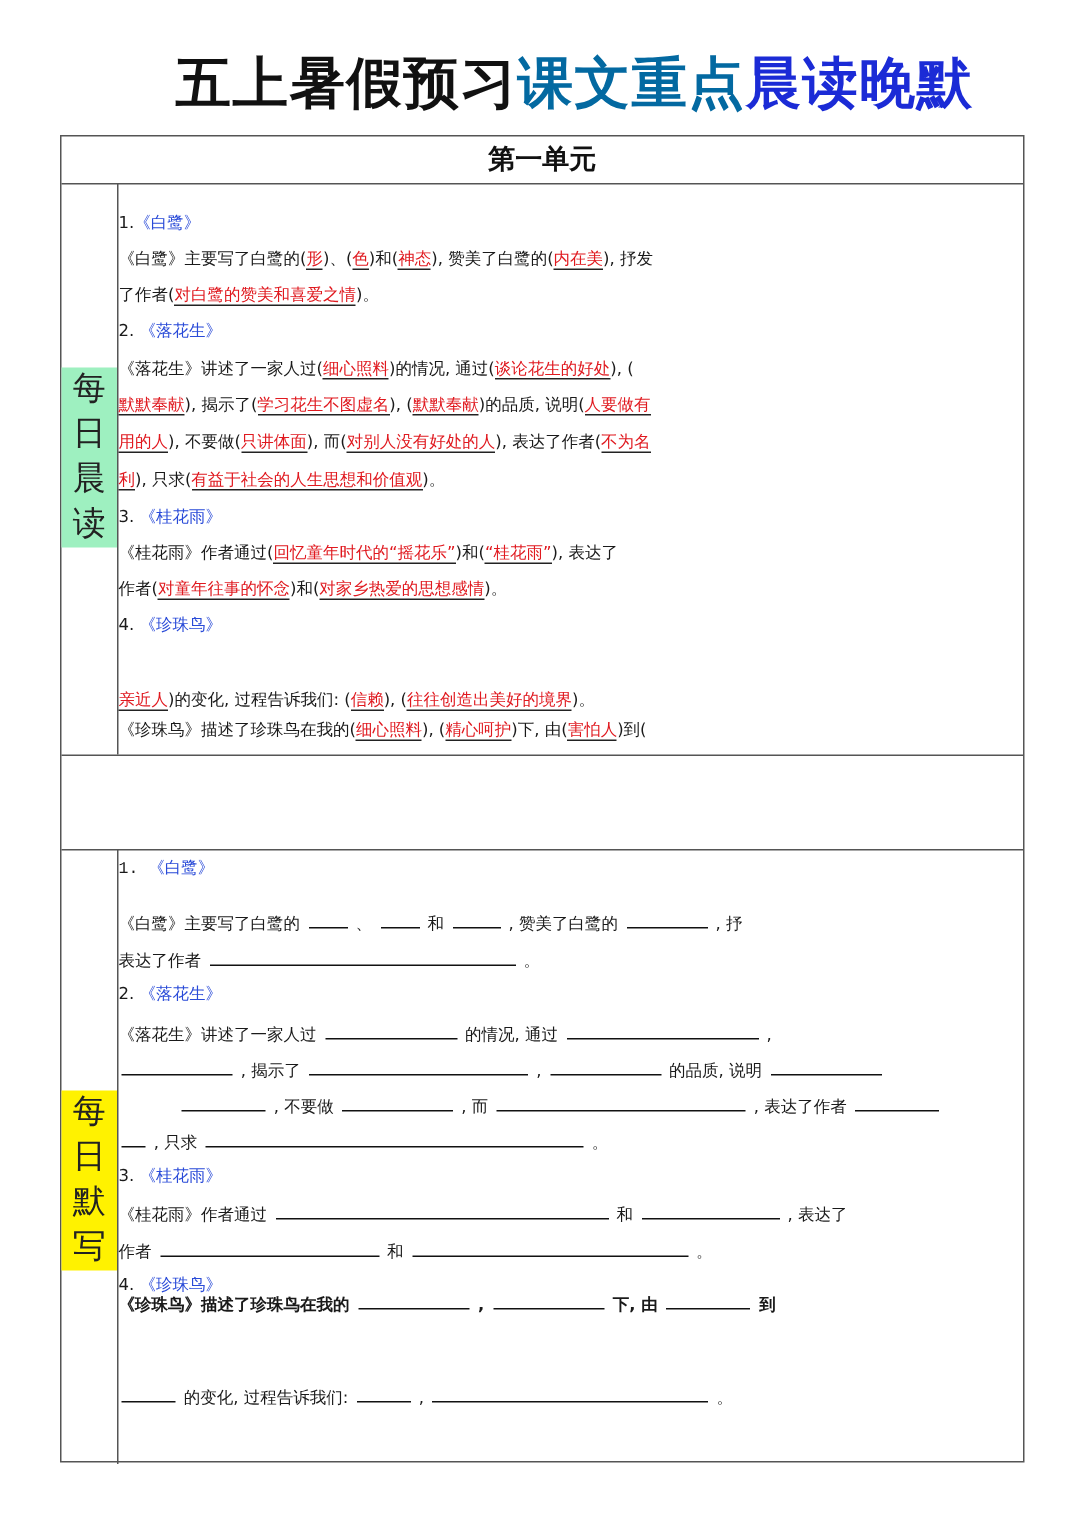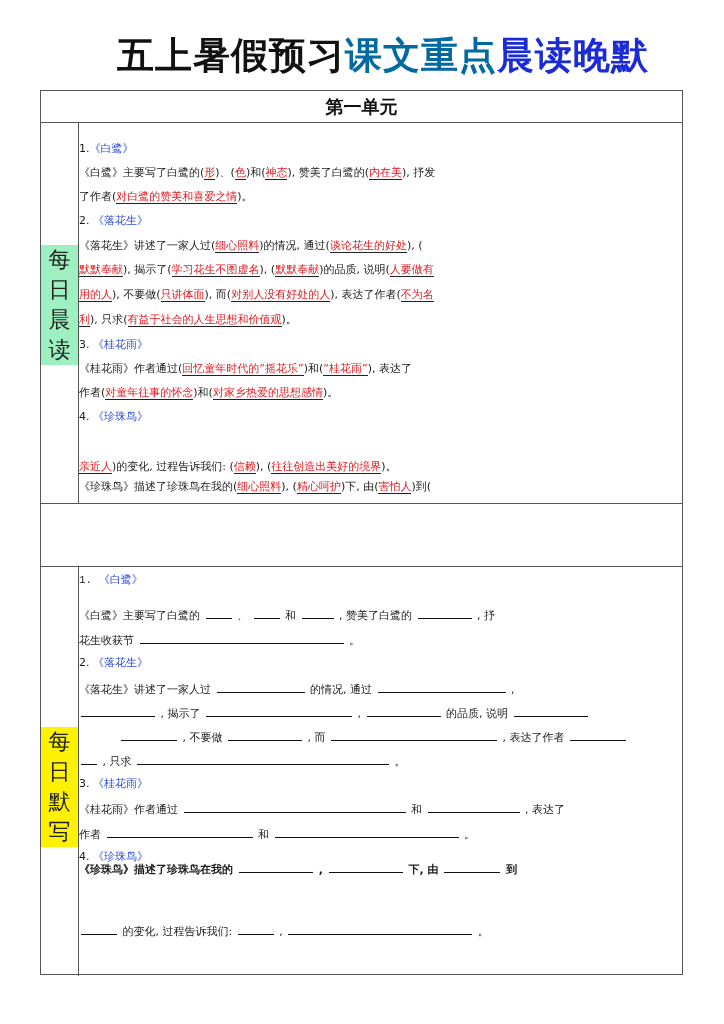--- a/index.html
+++ b/index.html
@@ -64,21 +64,21 @@
     <div class="line" style="top: 333px;"><span class="">3. </span><span class="blue">《桂花雨》</span></div>
     <div class="line" style="top: 357px;"><span class="">《桂花雨》作者通过(</span><span class="ans">回忆童年时代的“摇花乐”</span><span class="">)和(</span><span class="ans">“桂花雨”</span><span class="">), 表达了</span></div>
     <div class="line" style="top: 381px;"><span class="">作者(</span><span class="ans">对童年往事的怀念</span><span class="">)和(</span><span class="ans">对家乡热爱的思想感情</span><span class="">)。</span></div>
     <div class="line" style="top: 405px;"><span class="">4. </span><span class="blue">《珍珠鸟》</span></div>
     <div class="line" style="top: 430px; margin-top: 45px;"><span class="">《珍珠鸟》描述了珍珠鸟在我的(</span><span class="ans">细心照料</span><span class="">), (</span><span class="ans">精心呵护</span><span class="">)下, 由(</span><span class="ans">害怕人</span><span class="">)到(</span></div>
     <div class="line" style="top: 455px;"><span class="ans">亲近人</span><span class="">)的变化, 过程告诉我们: (</span><span class="ans">信赖</span><span class="">), (</span><span class="ans">往往创造出美好的境界</span><span class="">)。</span></div>
   </div>
 <div id="evening">
     <div class="line" style="top: 568px; font-family: Liberation Mono, monospace;"><span class="">1. </span><span class="blue">《白鹭》</span></div>
     <div class="line" style="top: 602px;"><span class="">《白鹭》主要写了白鹭的 </span><span class="blank" style="width: 26px;"></span><span class=""> 、 </span><span class="blank" style="width: 26px;"></span><span class=""> 和 </span><span class="blank" style="width: 32px;"></span><span class=""> , 赞美了白鹭的 </span><span class="blank" style="width: 54px;"></span><span class=""> , 抒</span></div>
-    <div class="line" style="top: 627px;"><span class="">花生收获节 </span><span class="blank" style="width: 204px;"></span><span class=""> 。</span></div>
+    <div class="line" style="top: 627px;"><span class="">表达了作者 </span><span class="blank" style="width: 204px;"></span><span class=""> 。</span></div>
     <div class="line" style="top: 651px;"><span class="">2. </span><span class="blue">《落花生》</span></div>
     <div class="line" style="top: 676px;"><span class="">《落花生》讲述了一家人过 </span><span class="blank" style="width: 88px;"></span><span class=""> 的情况, 通过 </span><span class="blank" style="width: 128px;"></span><span class=""> ,</span></div>
     <div class="line" style="top: 700px;"><span class="blank" style="width: 74px;"></span><span class=""> , 揭示了 </span><span class="blank" style="width: 146px;"></span><span class=""> , </span><span class="blank" style="width: 74px;"></span><span class=""> 的品质, 说明 </span><span class="blank" style="width: 74px;"></span></div>
     <div class="line" style="top: 724px; margin-left: 40px;"><span class="blank" style="width: 56px;"></span><span class=""> , 不要做 </span><span class="blank" style="width: 74px;"></span><span class=""> , 而 </span><span class="blank" style="width: 166px;"></span><span class=""> , 表达了作者 </span><span class="blank" style="width: 56px;"></span></div>
     <div class="line" style="top: 748px;"><span class="blank" style="width: 16px;"></span><span class=""> , 只求 </span><span class="blank" style="width: 252px;"></span><span class=""> 。</span></div>
     <div class="line" style="top: 772px;"><span class="">3. </span><span class="blue">《桂花雨》</span></div>
     <div class="line" style="top: 796px;"><span class="">《桂花雨》作者通过 </span><span class="blank" style="width: 222px;"></span><span class=""> 和 </span><span class="blank" style="width: 92px;"></span><span class=""> , 表达了</span></div>
     <div class="line" style="top: 821px;"><span class="">作者 </span><span class="blank" style="width: 146px;"></span><span class=""> 和 </span><span class="blank" style="width: 184px;"></span><span class=""> 。</span></div>
     <div class="line" style="top: 845px;"><span class="">4. </span><span class="blue">《珍珠鸟》</span></div>
     <div class="line" style="top: 856px; font-weight: bold;"><span class="">《珍珠鸟》描述了珍珠鸟在我的 </span><span class="blank" style="width: 74px;"></span><span class=""> , </span><span class="blank" style="width: 74px;"></span><span class=""> 下, 由 </span><span class="blank" style="width: 56px;"></span><span class=""> 到</span></div>

